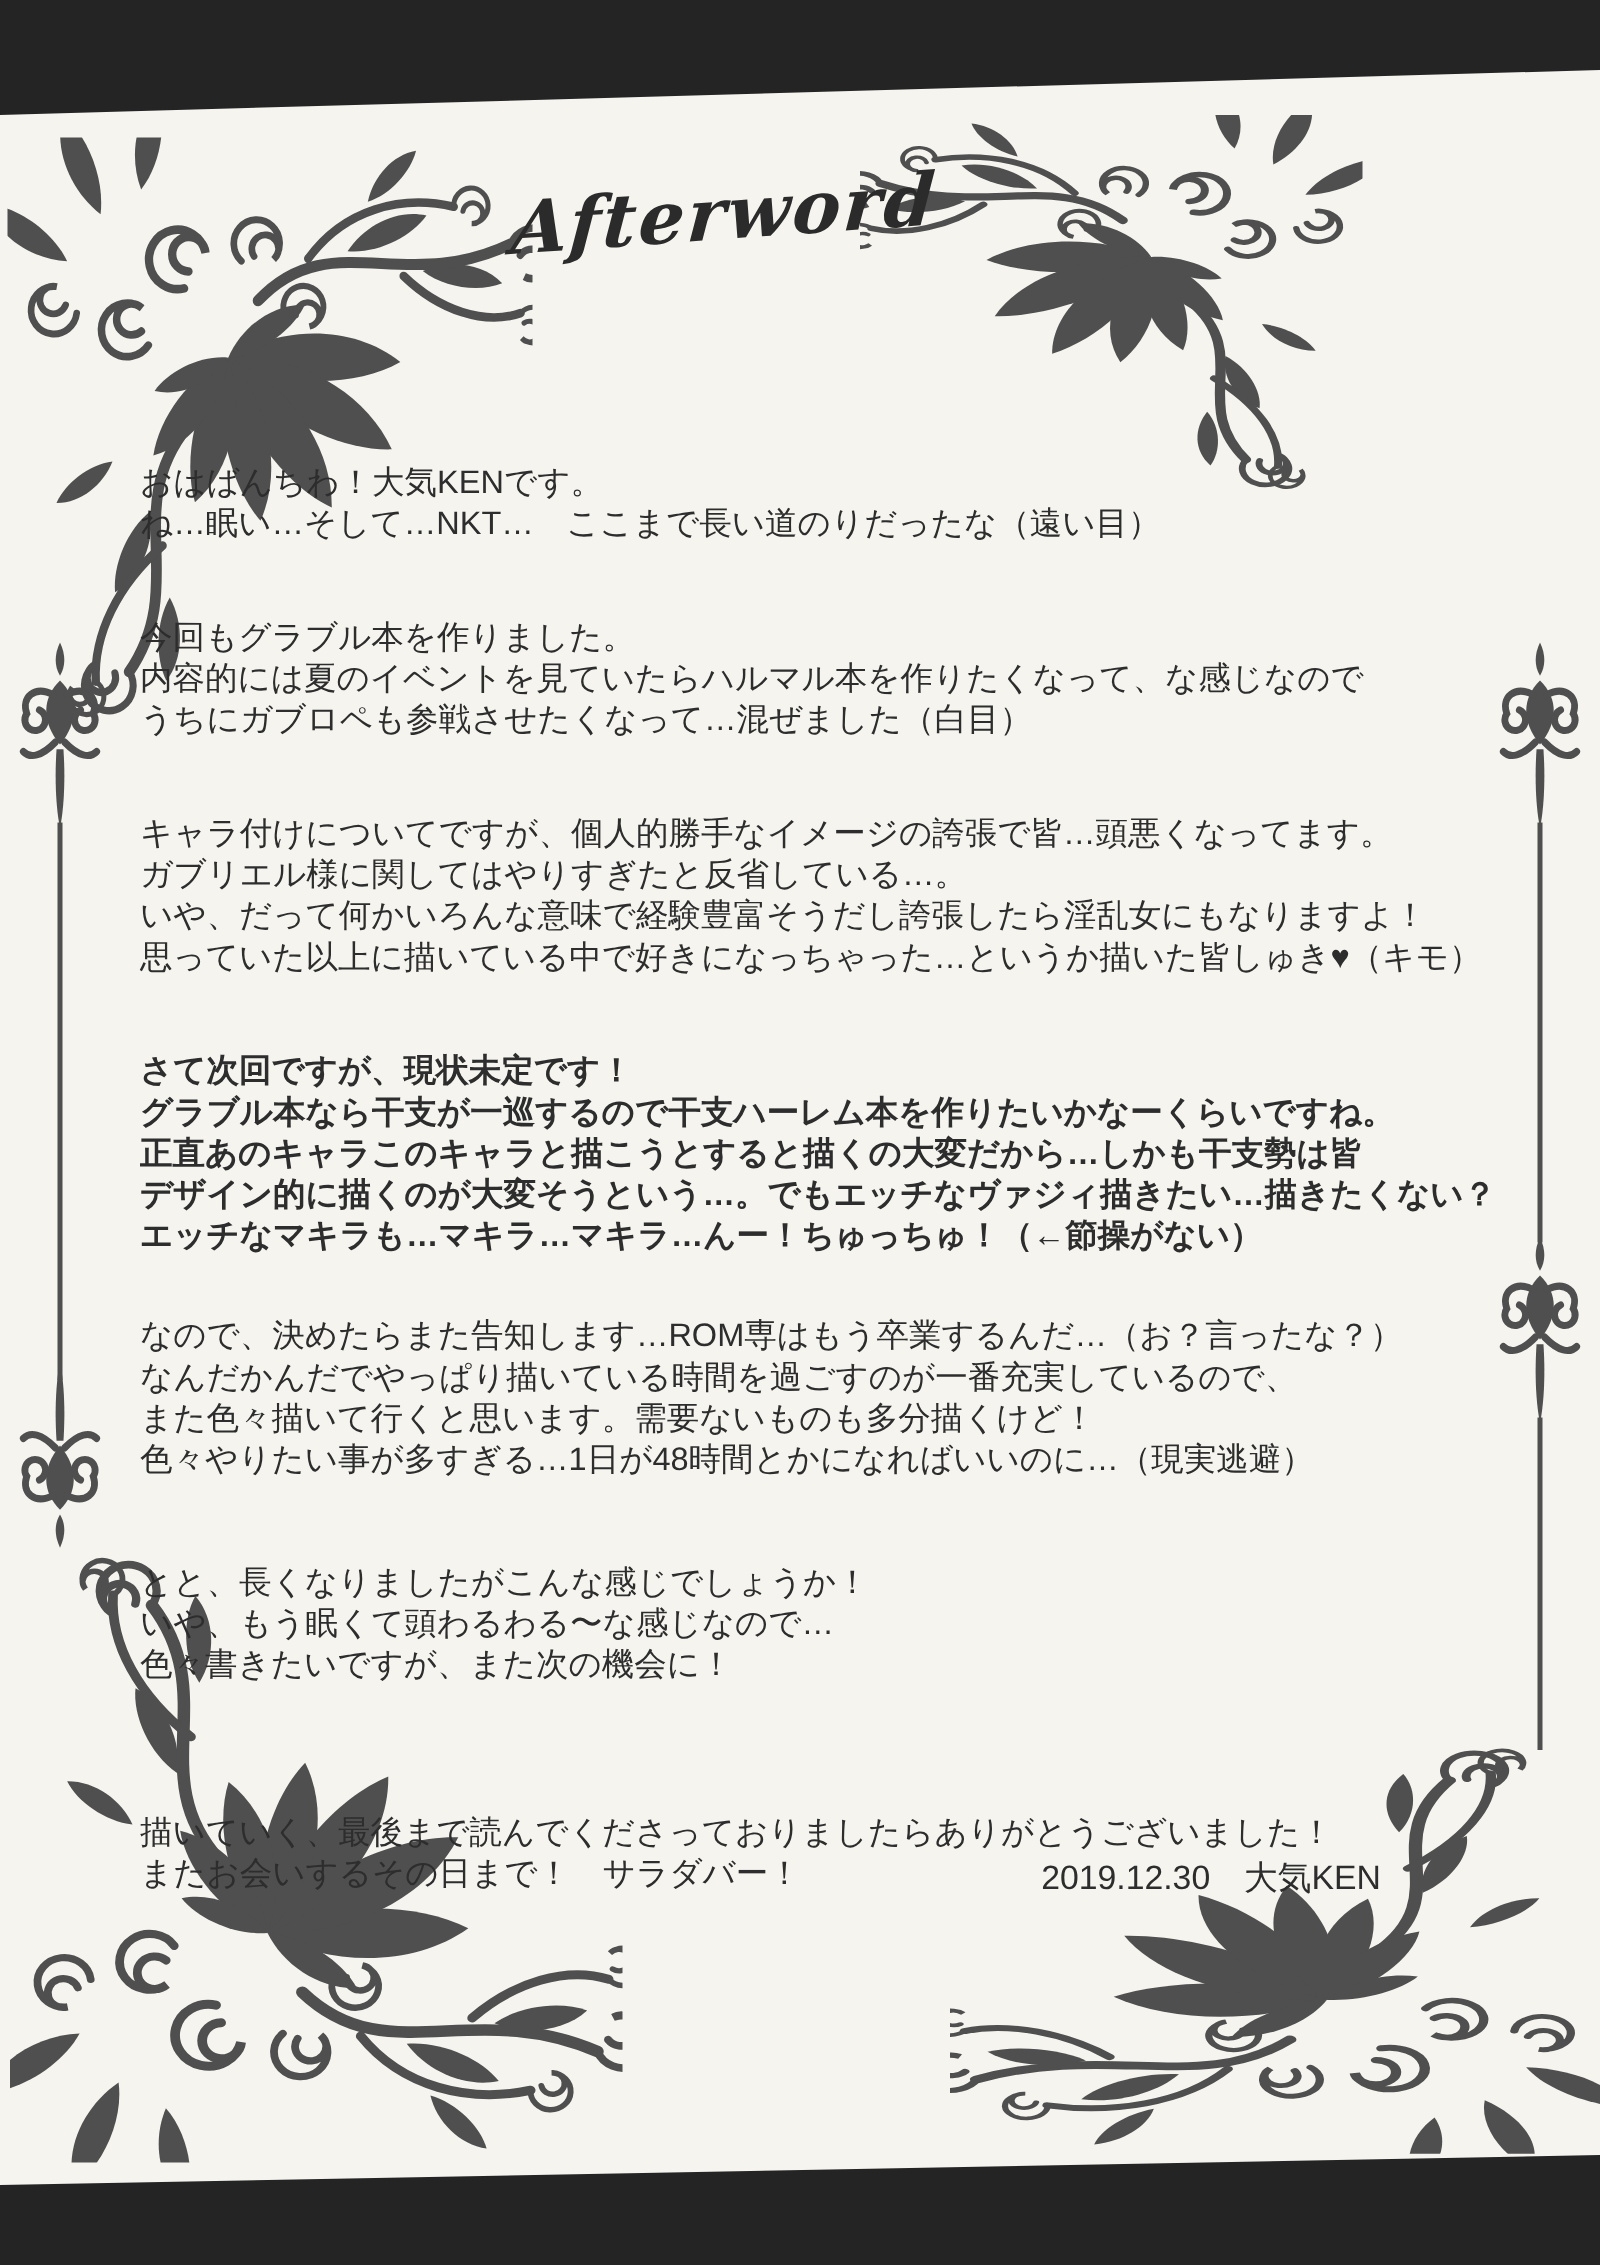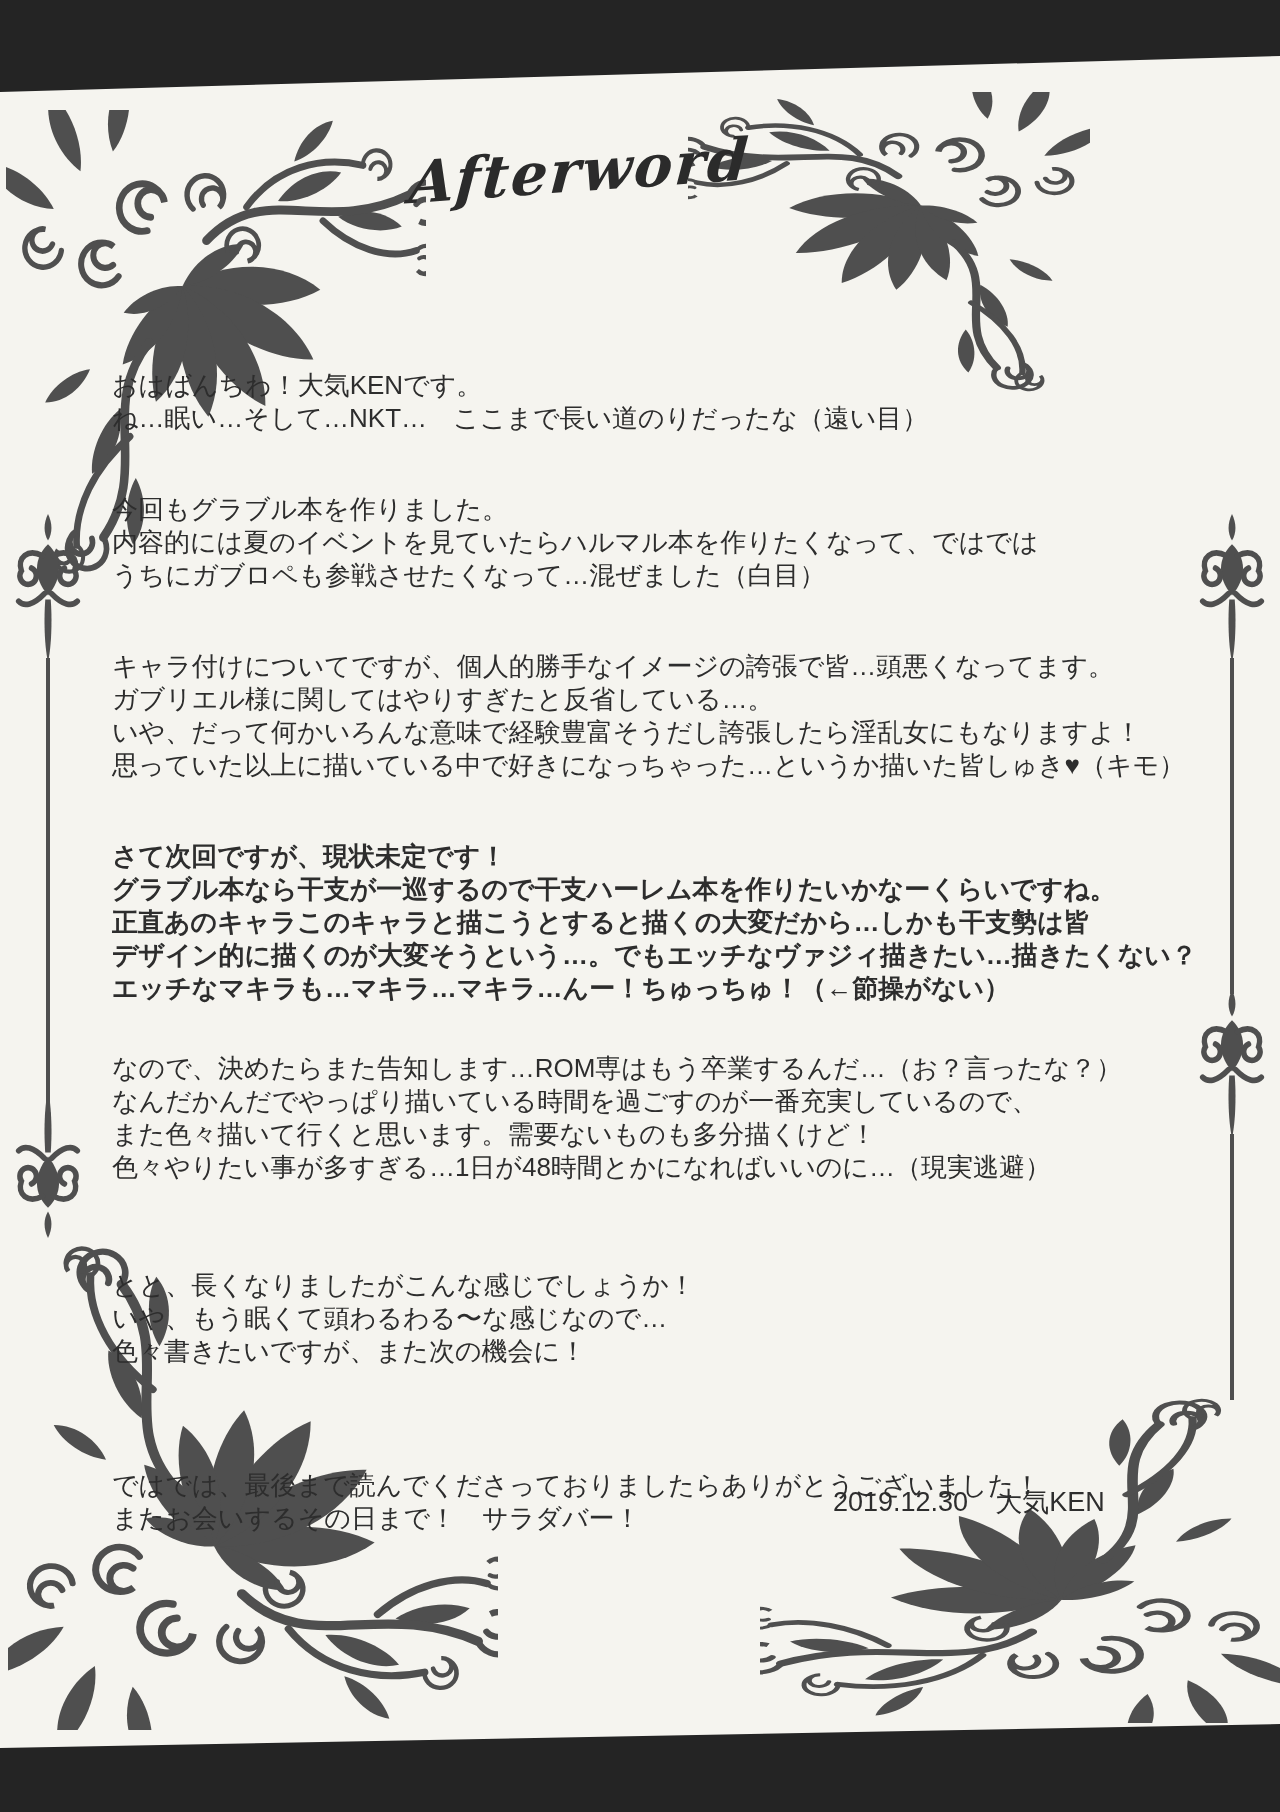--- a/index.html
+++ b/index.html
@@ -35,21 +35,21 @@
   #stem-r1{left:1230px;top:658px;height:336px;}
   #stem-r2{left:1230px;top:1134px;height:266px;}
   
   #body{
     position:absolute;left:112px;top:336px;width:1160px;
     font-size:26px;line-height:33px;white-space:pre-line;
   }
   #body p{margin:0;}
   #body p.g1{margin-bottom:25px;}
   #body p.g2{margin-bottom:14px;font-weight:bold;}
-  #body p.g3{margin-bottom:52px;}
+  #body p.g3{margin-bottom:32px;}
   #body p.g4{margin-bottom:68px;}
   #signature{
     position:absolute;left:833px;top:1484px;font-size:27px;white-space:nowrap;
   }
   svg{display:block;width:100%;height:100%;}
 </style>
 </head>
 <body>
 
 <svg width="0" height="0" style="position:absolute">
@@ -144,37 +144,37 @@
   <div id="stem-l1" class="stem"></div>
   <div id="stem-r1" class="stem"></div>
   <div id="stem-r2" class="stem"></div>
 
   <div id="title">Afterword</div>
 
   <div id="body">
     <p class="g1">おはばんちわ！大気KENです。
 ね…眠い…そして…NKT…　ここまで長い道のりだったな（遠い目）</p>
     <p class="g1">今回もグラブル本を作りました。
-内容的には夏のイベントを見ていたらハルマル本を作りたくなって、ではでは
+内容的には夏のイベントを見ていたらハルマル本を作りたくなって、な感じなので
 うちにガブロペも参戦させたくなって…混ぜました（白目）</p>
     <p class="g1">キャラ付けについてですが、個人的勝手なイメージの誇張で皆…頭悪くなってます。
 ガブリエル様に関してはやりすぎたと反省している…。
 いや、だって何かいろんな意味で経験豊富そうだし誇張したら淫乱女にもなりますよ！
 思っていた以上に描いている中で好きになっちゃった…というか描いた皆しゅき♥（キモ）</p>
     <p class="g2">さて次回ですが、現状未定です！
 グラブル本なら干支が一巡するので干支ハーレム本を作りたいかなーくらいですね。
 正直あのキャラこのキャラと描こうとすると描くの大変だから…しかも干支勢は皆
 デザイン的に描くのが大変そうという…。でもエッチなヴァジィ描きたい…描きたくない？
 エッチなマキラも…マキラ…マキラ…んー！ちゅっちゅ！（←節操がない）</p>
     <p class="g3">なので、決めたらまた告知します…ROM専はもう卒業するんだ…（お？言ったな？）
 なんだかんだでやっぱり描いている時間を過ごすのが一番充実しているので、
 また色々描いて行くと思います。需要ないものも多分描くけど！
 色々やりたい事が多すぎる…1日が48時間とかになればいいのに…（現実逃避）</p>
     <p class="g4">とと、長くなりましたがこんな感じでしょうか！
 いや、もう眠くて頭わるわる〜な感じなので…
 色々書きたいですが、また次の機会に！</p>
-    <p>ではでは、最後まで読んでくださっておりましたらありがとうございました！
+    <p>描いていく、最後まで読んでくださっておりましたらありがとうございました！
 またお会いするその日まで！　サラダバー！</p>
   </div>
 
   <div id="signature">2019.12.30　大気KEN</div>
 
 </div>
 
 </body></html>

